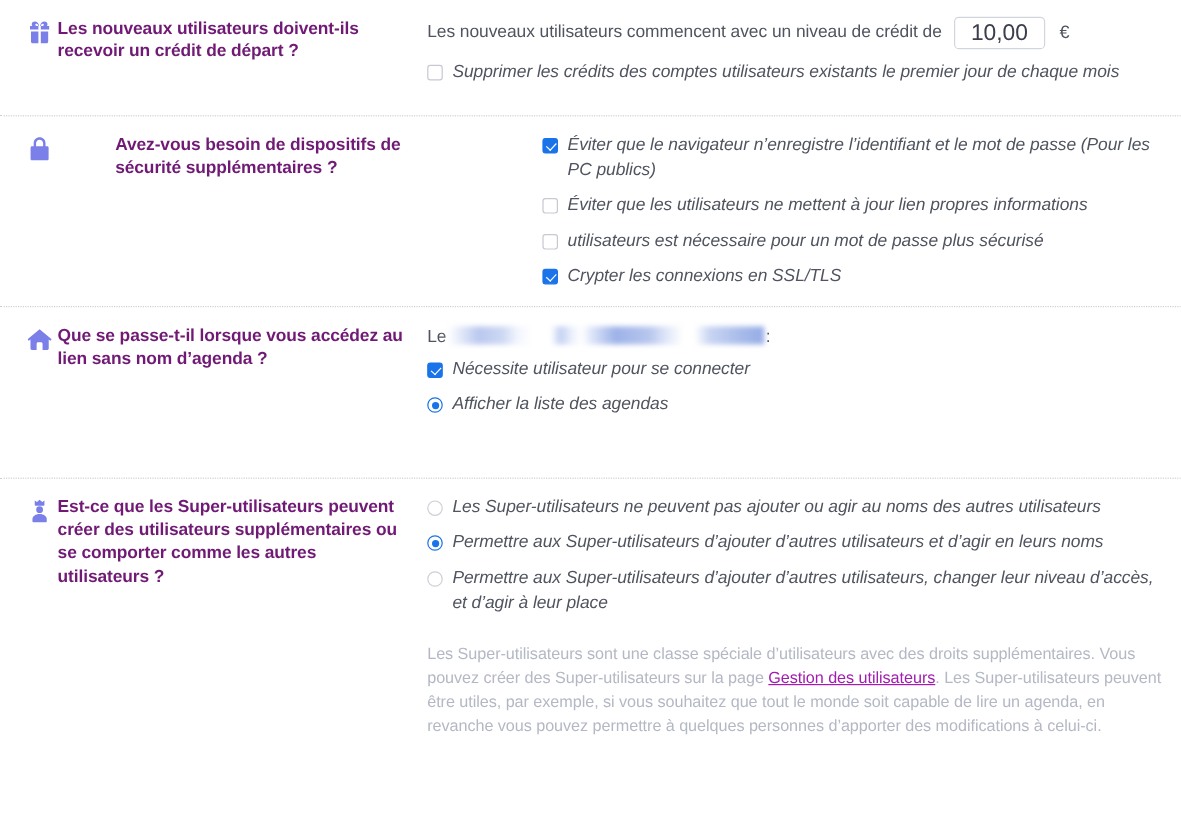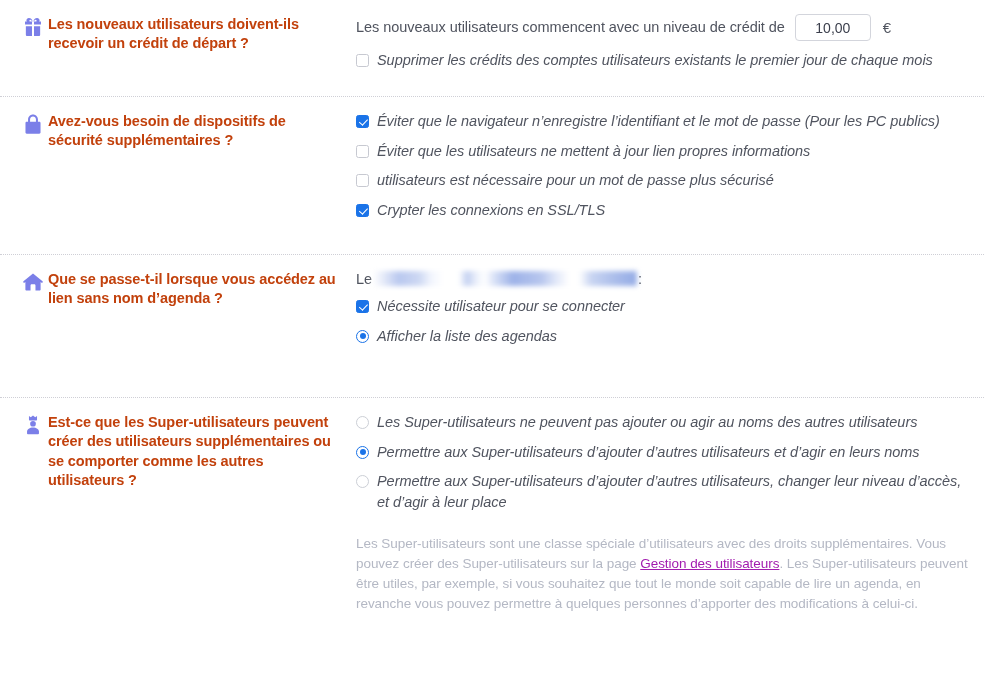--- a/index.html
+++ b/index.html
@@ -35,21 +35,21 @@
     justify-content: center;
   }
   .sec-icon svg { display: block; }
 
   .sec-title {
     flex: 0 0 300px;
     width: 300px;
     font-size: 14.5px;
     font-weight: bold;
     line-height: 1.33;
-    color: #c2410c;
+    color: #701a75;
     letter-spacing: -0.1px;
     padding-top: 1px;
     padding-right: 12px;
   }
 
   .sec-body {
     flex: 1 1 auto;
     min-width: 0;
     padding-left: 8px;
   }
@@ -130,21 +130,21 @@
     letter-spacing: -0.05px;
   }
   .credit-input {
     width: 76px;
     height: 27px;
     margin-left: 10px;
     border: 1px solid #d3d5dc;
     border-radius: 4px;
     background: #fff;
     font-family: "Liberation Sans", sans-serif;
-    font-size: 14px;
+    font-size: 19px;
     color: #3b3f4c;
     text-align: center;
     outline: none;
     padding: 12px 4px;
   }
   .credit-currency {
     font-size: 15px;
     color: #50545f;
     margin-left: 12px;
   }
@@ -187,21 +187,21 @@
     line-height: 1.48;
     color: #b4b8c4;
     letter-spacing: -0.05px;
   }
   .helper a {
     color: #a21caf;
     text-decoration: underline;
   }
 
   .sec-1 { min-height: 97px; }
-  .sec-2 { min-height: 158px; }
+  .sec-2 { min-height: 158px; gap: 48px; }
   .sec-3 { min-height: 143px; }
   .sec-4 { min-height: 270px; border-bottom: none; }
 </style>
 </head>
 <body>
 
 <div class="page">
 
   <div class="section sec-1">
     <div class="sec-icon">

